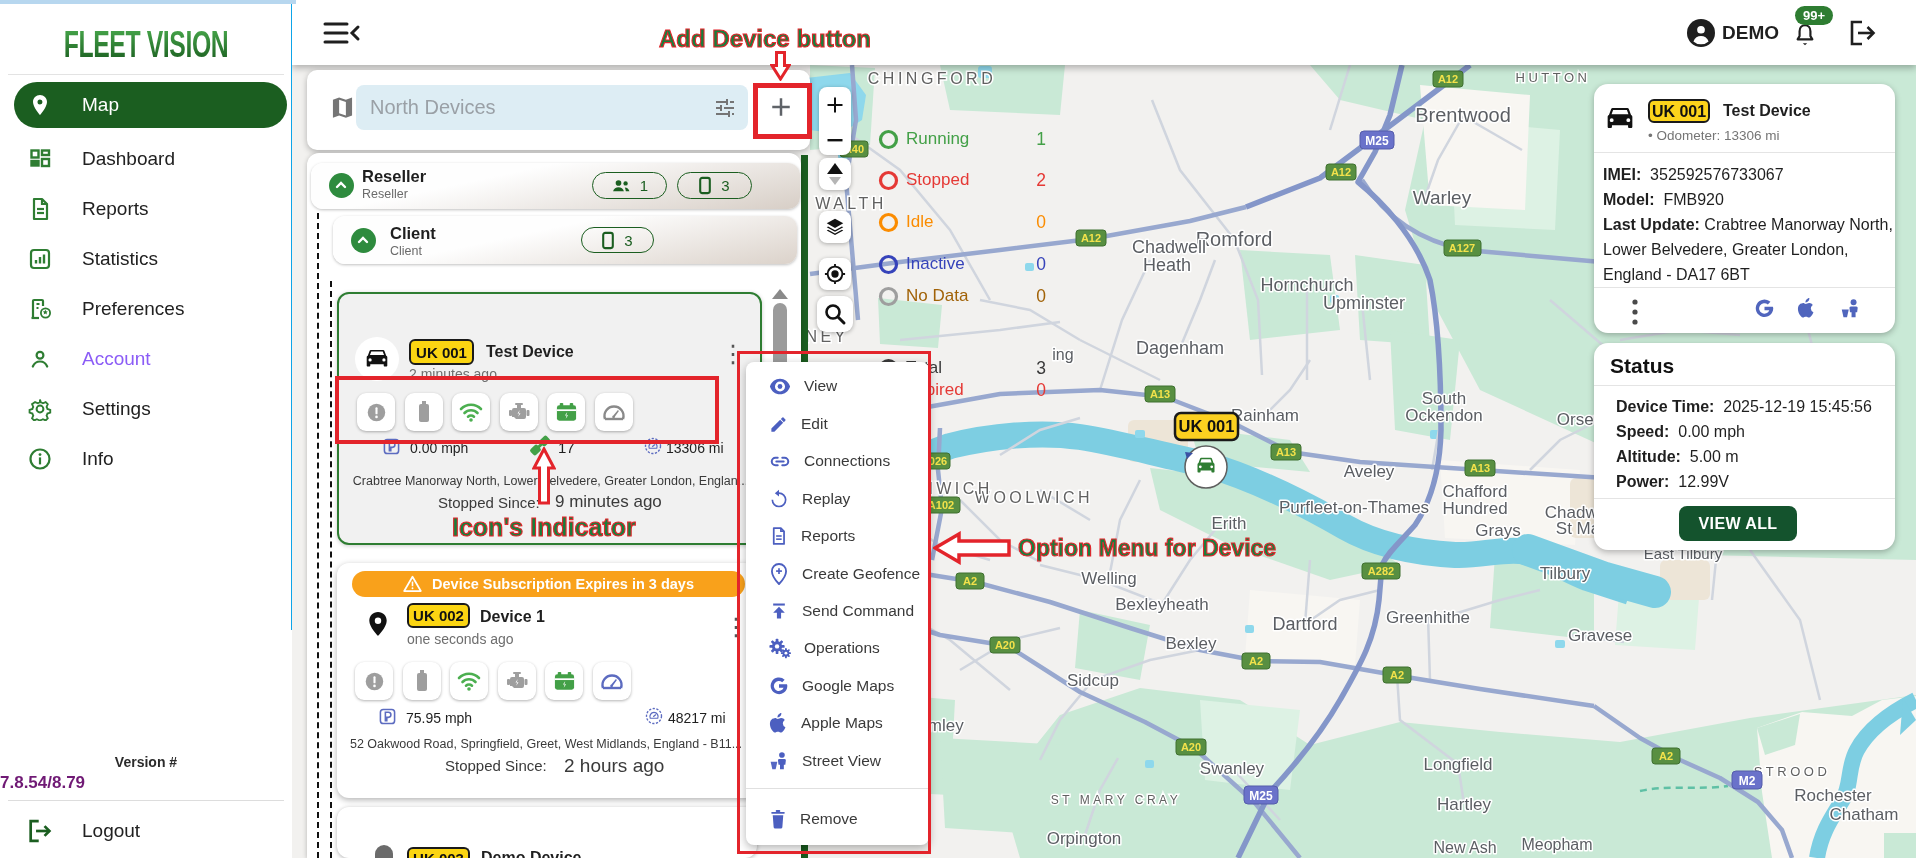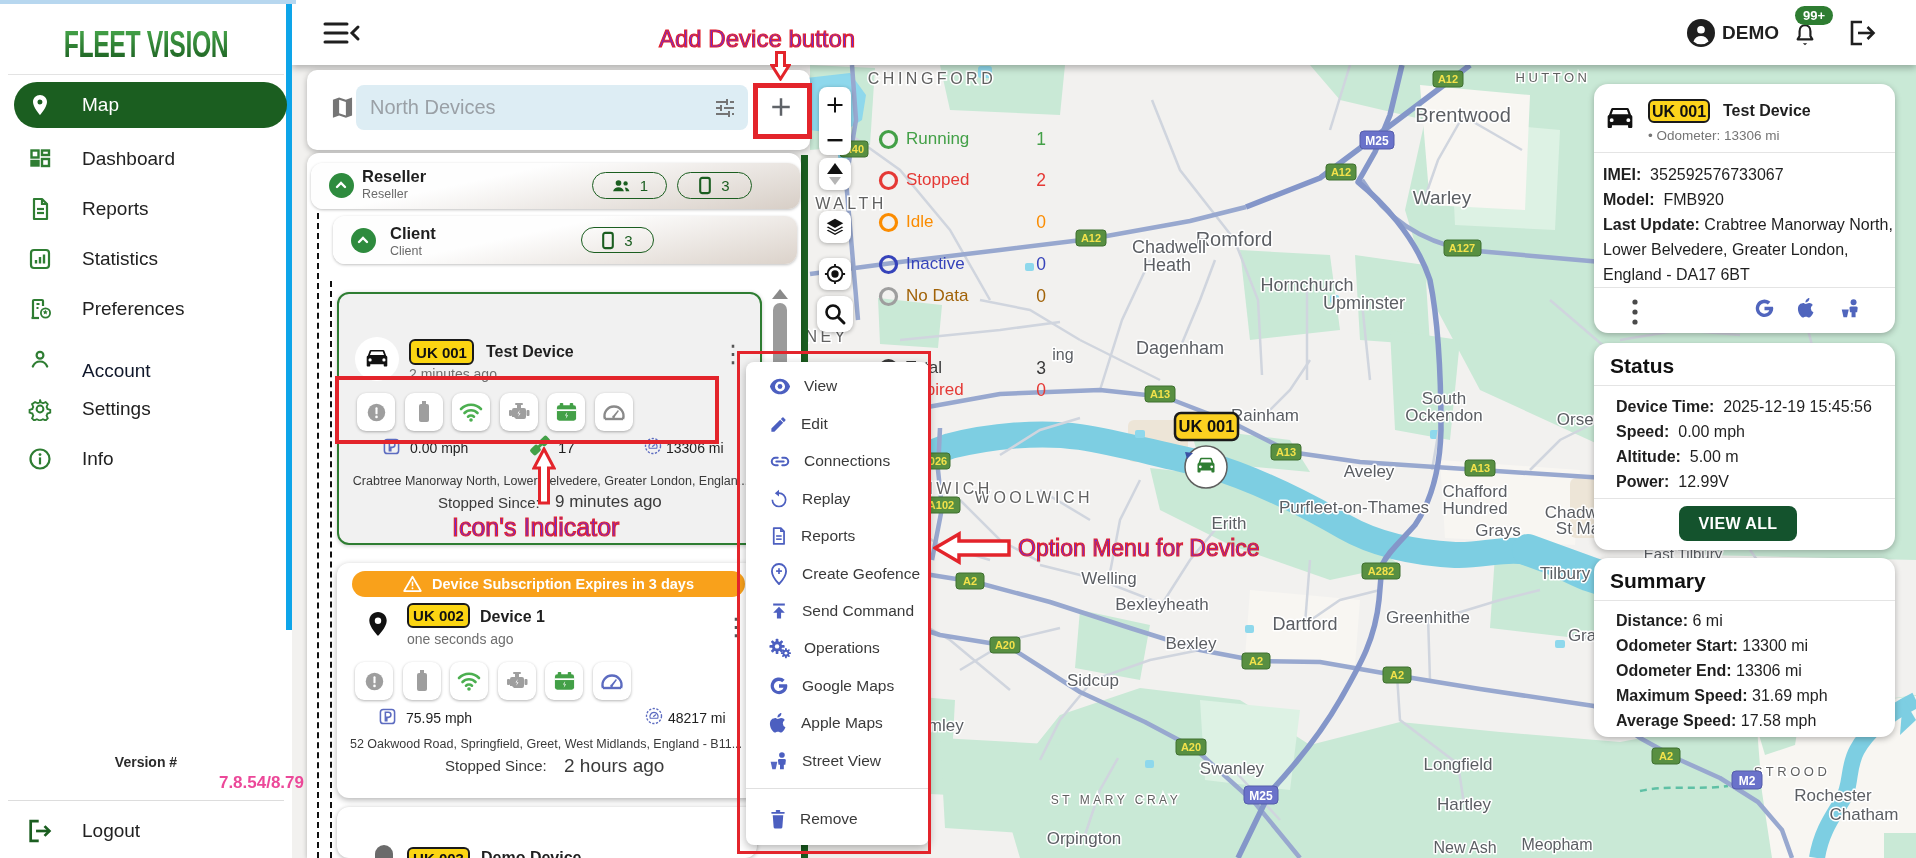--- a/index.html
+++ b/index.html
@@ -8,21 +8,21 @@
 #root{position:relative;width:1916px;height:858px}
 .panel{position:absolute;background:#fff;border-radius:12px;box-shadow:0 2px 6px rgba(0,0,0,.28)}
 .bl{font-weight:bold}
 .pill{position:absolute;border:1.5px solid #1b5e20;border-radius:19px;display:flex;align-items:center;justify-content:center;color:#1b5e20;font-size:15px}
 .ibox{position:absolute;width:38px;height:38px;background:#fff;border-radius:9px;box-shadow:0 1px 3px rgba(0,0,0,.3);display:flex;align-items:center;justify-content:center}
 .menuitem{position:absolute;left:769px;width:160px;height:30px;display:flex;align-items:center;color:#3a3a3a;font-size:15.5px}
 .menuitem svg{margin-right:13px;flex:0 0 auto}
 .vrow{position:absolute;left:878px;width:168px;height:30px;display:flex;align-items:center;font-size:17px}
 .vrow .cnt{position:absolute;right:0;font-size:17.5px}
 .srow{font-size:16px;color:#1f1f1f;line-height:25px}
-.redtxt{position:absolute;color:#6d28d9;font-weight:normal;font-size:23px;white-space:nowrap;-webkit-text-stroke:1.1px #e3242b}
+.redtxt{position:absolute;color:#15803d;font-weight:bold;font-size:23px;white-space:nowrap;-webkit-text-stroke:1.1px #e3242b}
 .redbox{position:absolute;border:4px solid #e3242b}
 </style>
 </head>
 <body>
 <div id="root">
 <svg class="abs" style="left:292px;top:65px" width="1624" height="793" viewBox="0 0 1624 793">
 <g transform="translate(-292,-65)">
 <rect x="292" y="65" width="1624" height="793" fill="#f2f1ef"></rect>
 <g fill="#c9e9d6" stroke="none">
   <polygon points="1310,65 1916,65 1916,480 1720,480 1600,445 1480,390 1432,300 1405,210 1425,120 1340,100"></polygon>
@@ -273,21 +273,21 @@
         <path d="M10 19.5h4l-2 2z" fill="#1f1f1f"></path>
       </svg>
   <div class="abs bl" style="left:1503px;top:6px;background:#2e7d32;color:#fff;font-size:13px;border-radius:11px;padding:2px 8px">99+</div>
   <svg class="abs" style="left:1556px;top:20px" width="28" height="26" viewBox="0 0 28 26">
         <path d="M14 2H4v22h10" fill="none" stroke="#1f1f1f" stroke-width="2.6"></path>
         <line x1="10" y1="13" x2="25" y2="13" stroke="#1f1f1f" stroke-width="2.6"></line>
         <path d="M19.5 7l6 6-6 6" fill="none" stroke="#1f1f1f" stroke-width="2.6"></path>
       </svg>
 </div>
 <div class="abs" style="left:0;top:0;width:296px;height:4px;background:#b7d7ef"></div>
-<div class="abs" style="left:0;top:4px;width:292px;height:626px;background:#fff;border-right:6px solid #0ea5e9">
+<div class="abs" style="left:0;top:4px;width:292px;height:626px;background:#fff;border-right:1px solid #0ea5e9">
   <div class="abs bl" style="left:0;top:20px;width:292px;text-align:center;font-size:31px;letter-spacing:-.5px;transform:scale(.8,1.18);transform-origin:50% 0;background:linear-gradient(180deg,#4caf50 0%,#1b5e20 90%);-webkit-background-clip:text;background-clip:text;color:transparent">FLEET&nbsp;VISION</div>
   <div class="abs" style="left:8px;top:70px;width:276px;height:1px;background:#e3e3e3"></div>
   <div class="abs" style="left:14px;top:78px;width:273px;height:46px;background:#1b5e20;border-radius:24px"></div>
   <svg class="abs" style="left:28px;top:89px" width="24" height="24" viewBox="0 0 24 24">
         <path d="M12 2C8.1 2 5 5.1 5 9c0 5.2 7 13 7 13s7-7.8 7-13c0-3.9-3.1-7-7-7zm0 9.5A2.5 2.5 0 1 1 12 6.5a2.5 2.5 0 0 1 0 5z" fill="#fff"></path>
       </svg>
   <div class="abs" style="left:82px;top:90px;font-size:19px;color:#fff">Map</div>
   <svg class="abs" style="left:28px;top:143px" width="24" height="24" viewBox="0 0 24 24">
         <g fill="none" stroke="#2e7d32" stroke-width="2.4">
           <rect x="3.5" y="3.5" width="7" height="7"></rect>
@@ -317,34 +317,34 @@
         <line x1="8.5" y1="7" x2="11.5" y2="7" stroke="#2e7d32" stroke-width="2"></line>
         <line x1="8.5" y1="11" x2="10.5" y2="11" stroke="#2e7d32" stroke-width="2"></line>
         <path d="M17.5 12.5l.5 1.7 1.8.2-1.3 1.3.4 1.8-1.6-.9-1.6.9.4-1.8-1.3-1.3 1.8-.2z" fill="#2e7d32"></path>
         <circle cx="17.5" cy="16" r="4.6" fill="none" stroke="#2e7d32" stroke-width="1.8"></circle>
       </svg>
   <div class="abs" style="left:82px;top:294px;font-size:19px;color:#212121">Preferences</div>
   <svg class="abs" style="left:28px;top:343px" width="24" height="24" viewBox="0 0 24 24">
         <circle cx="12" cy="8.2" r="3.4" fill="none" stroke="#2e7d32" stroke-width="2.2"></circle>
         <path d="M4.8 19.5c1.4-3.4 4-5 7.2-5s5.8 1.6 7.2 5" fill="none" stroke="#2e7d32" stroke-width="2.2" stroke-linecap="round"></path>
       </svg>
-  <div class="abs" style="left:82px;top:356px;font-size:19px;color:#0f172a">Account</div>
+  <div class="abs" style="left:82px;top:344px;font-size:19px;color:#8b5cf6">Account</div>
   <svg class="abs" style="left:28px;top:393px" width="24" height="24" viewBox="0 0 24 24">
         <path d="M12 1.8l1 3.1a7.6 7.6 0 0 1 2.2.9l3-1.3 2.3 2.3-1.3 3a7.6 7.6 0 0 1 .9 2.2l3.1 1v3l-3.1 1a7.6 7.6 0 0 1-.9 2.2l1.3 3-2.3 2.3-3-1.3a7.6 7.6 0 0 1-2.2.9l-1 3.1h-.1 0l-1-3.1a7.6 7.6 0 0 1-2.2-.9l-3 1.3-2.3-2.3 1.3-3a7.6 7.6 0 0 1-.9-2.2l-3.1-1v-3l3.1-1a7.6 7.6 0 0 1 .9-2.2l-1.3-3L6.7 4.5l3 1.3a7.6 7.6 0 0 1 2.2-.9z" fill="none" stroke="#2e7d32" stroke-width="2" transform="scale(.92) translate(1,1)"></path>
         <circle cx="12" cy="12" r="3.4" fill="none" stroke="#2e7d32" stroke-width="2"></circle>
       </svg>
   <div class="abs" style="left:82px;top:394px;font-size:19px;color:#212121">Settings</div>
   <svg class="abs" style="left:28px;top:443px" width="24" height="24" viewBox="0 0 24 24">
         <circle cx="12" cy="12" r="9.5" fill="none" stroke="#2e7d32" stroke-width="2.2"></circle>
         <circle cx="12" cy="7.6" r="1.4" fill="#2e7d32"></circle>
         <rect x="10.9" y="10.4" width="2.2" height="7" fill="#2e7d32"></rect>
       </svg>
   <div class="abs" style="left:82px;top:444px;font-size:19px;color:#212121">Info</div>
   <div class="abs bl" style="left:0;top:750px;width:292px;text-align:center;font-size:14px;color:#2b2b2b">Version #</div>
-  <div class="abs bl" style="left:12px;top:769px;width:292px;text-align:right;font-size:17px;color:#ec4899">7.8.54/8.79</div>
+  <div class="abs bl" style="left:0;top:769px;width:292px;text-align:left;font-size:17px;color:#701a75">7.8.54/8.79</div>
   <div class="abs" style="left:8px;top:796px;width:276px;height:1px;background:#ddd"></div>
   <svg class="abs" style="left:28px;top:815px" width="25" height="24" viewBox="0 0 28 26">
         <path d="M12 2H3v22h9" fill="none" stroke="#1b5e20" stroke-width="3"></path>
         <line x1="9" y1="13" x2="24" y2="13" stroke="#1b5e20" stroke-width="3"></line>
         <path d="M18.5 7.5l5.5 5.5-5.5 5.5" fill="none" stroke="#1b5e20" stroke-width="3"></path>
       </svg>
   <div class="abs" style="left:82px;top:816px;font-size:19px;color:#212121">Logout</div>
 </div>
 <div class="panel" style="left:307px;top:70px;width:503px;height:80px;border-radius:10px">
   <svg class="abs" style="left:22px;top:24px" width="27" height="27" viewBox="0 0 24 24">
@@ -729,25 +729,20 @@
         </g>
       </svg>
 </div>
 <div class="panel" style="left:1594px;top:343px;width:301px;height:207px;border-radius:14px">
   <div class="abs bl" style="left:16px;top:11px;font-size:21px;color:#111">Status</div>
   <div class="abs" style="left:0;top:42px;width:301px;height:1px;background:#e4e4e4"></div>
   <div class="abs srow" style="left:22px;top:51px;width:270px"><b>Device Time:</b>&nbsp; 2025-12-19 15:45:56<br><b>Speed:</b>&nbsp; 0.00 mph<br><b>Altitude:</b>&nbsp; 5.00 m<br><b>Power:</b>&nbsp; 12.99V</div>
   <div class="abs" style="left:0;top:155px;width:301px;height:1px;background:#e4e4e4"></div>
   <div class="abs bl" style="left:85px;top:163px;width:118px;height:35px;background:#14532d;border-radius:8px;color:#fff;font-size:16px;text-align:center;line-height:35px;letter-spacing:.4px">VIEW ALL</div>
 </div>
-<div class="panel" style="left:1594px;top:558px;width:301px;height:179px;border-radius:14px">
-  <div class="abs bl" style="left:16px;top:11px;font-size:21px;color:#111">Summary</div>
-  <div class="abs" style="left:0;top:42px;width:301px;height:1px;background:#e4e4e4"></div>
-  <div class="abs srow" style="left:22px;top:50px;width:270px"><b>Distance:</b> 6 mi<br><b>Odometer Start:</b> 13300 mi<br><b>Odometer End:</b> 13306 mi<br><b>Maximum Speed:</b> 31.69 mph<br><b>Average Speed:</b> 17.58 mph</div>
-</div>
 <div class="redtxt" style="left:659px;top:25px;font-size:24px">Add Device button</div>
 <svg class="abs" style="left:770px;top:51px" width="21" height="30" viewBox="0 0 21 30">
       <path d="M6.5 1.5h8v13h4.5L10.5 28 2 14.5h4.5z" fill="#fff" stroke="#e3242b" stroke-width="3"></path>
     </svg>
 <div class="redbox" style="left:753px;top:83px;width:59px;height:56px;border-width:5px"></div>
 <div class="redbox" style="left:335px;top:376px;width:384px;height:68px"></div>
 <svg class="abs" style="left:532px;top:447px" width="24" height="58" viewBox="0 0 24 58">
       <path d="M12 2L22 21h-5.5v35h-9V21H2z" fill="#fff" stroke="#e3242b" stroke-width="3"></path>
     </svg>
 <div class="redtxt" style="left:452px;top:513px;font-size:25px">Icon's Indicator</div>

